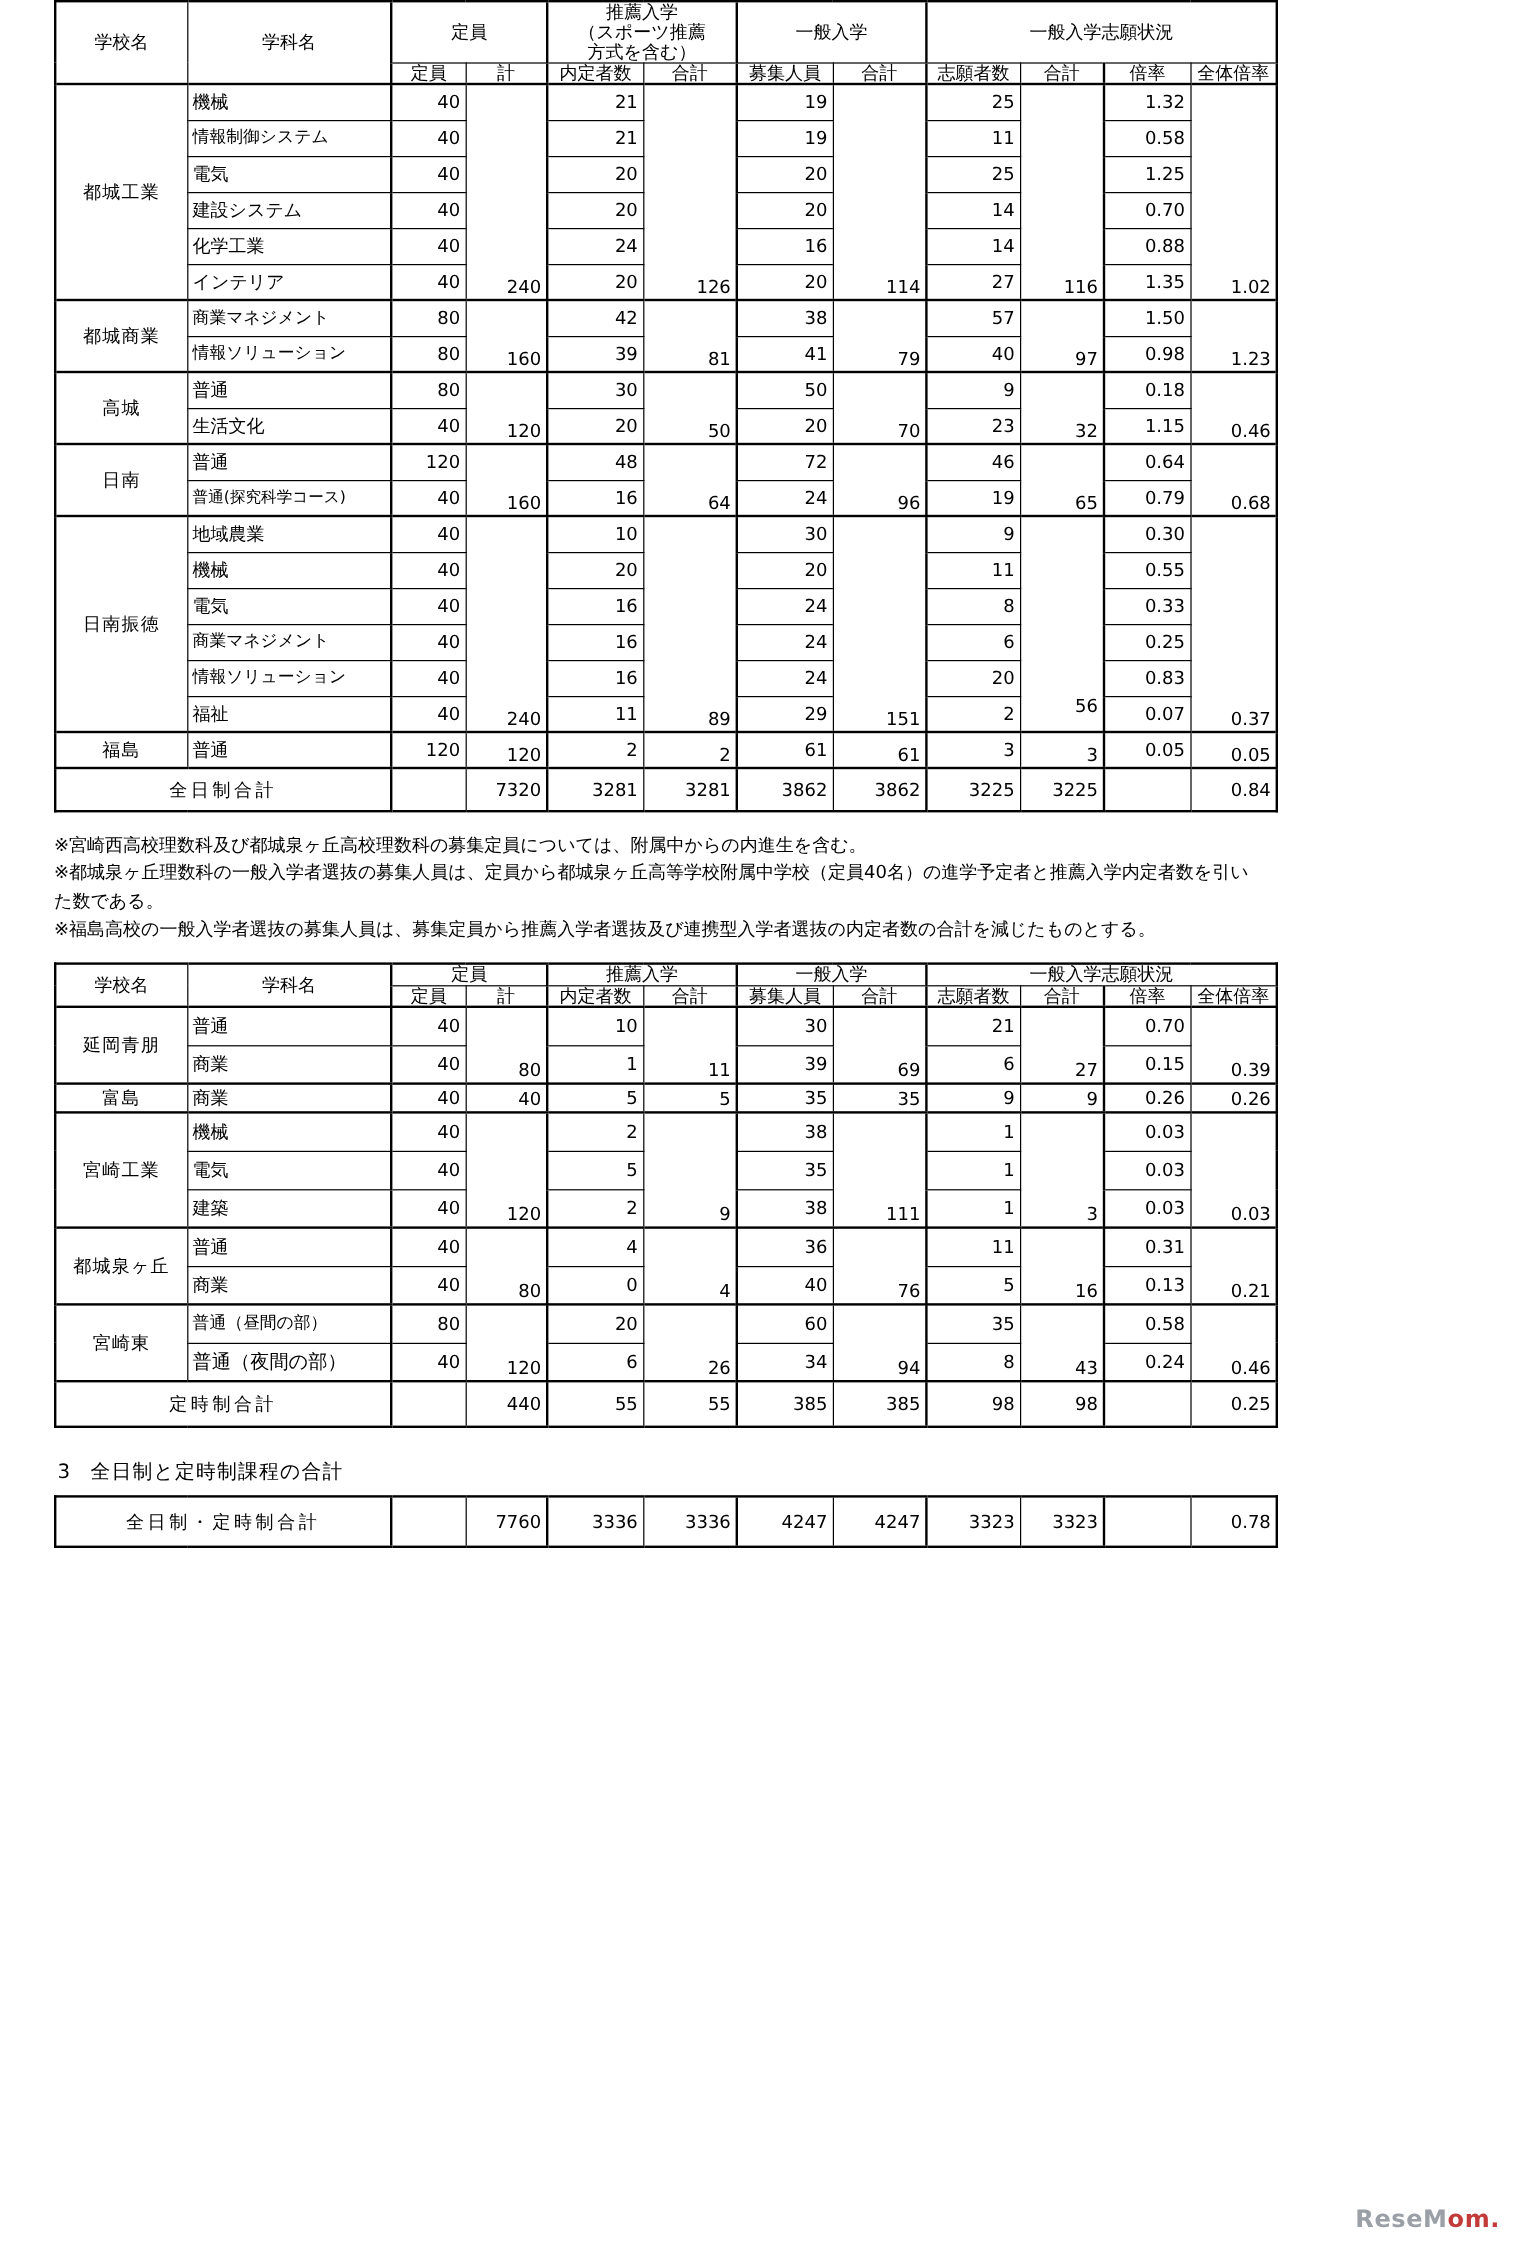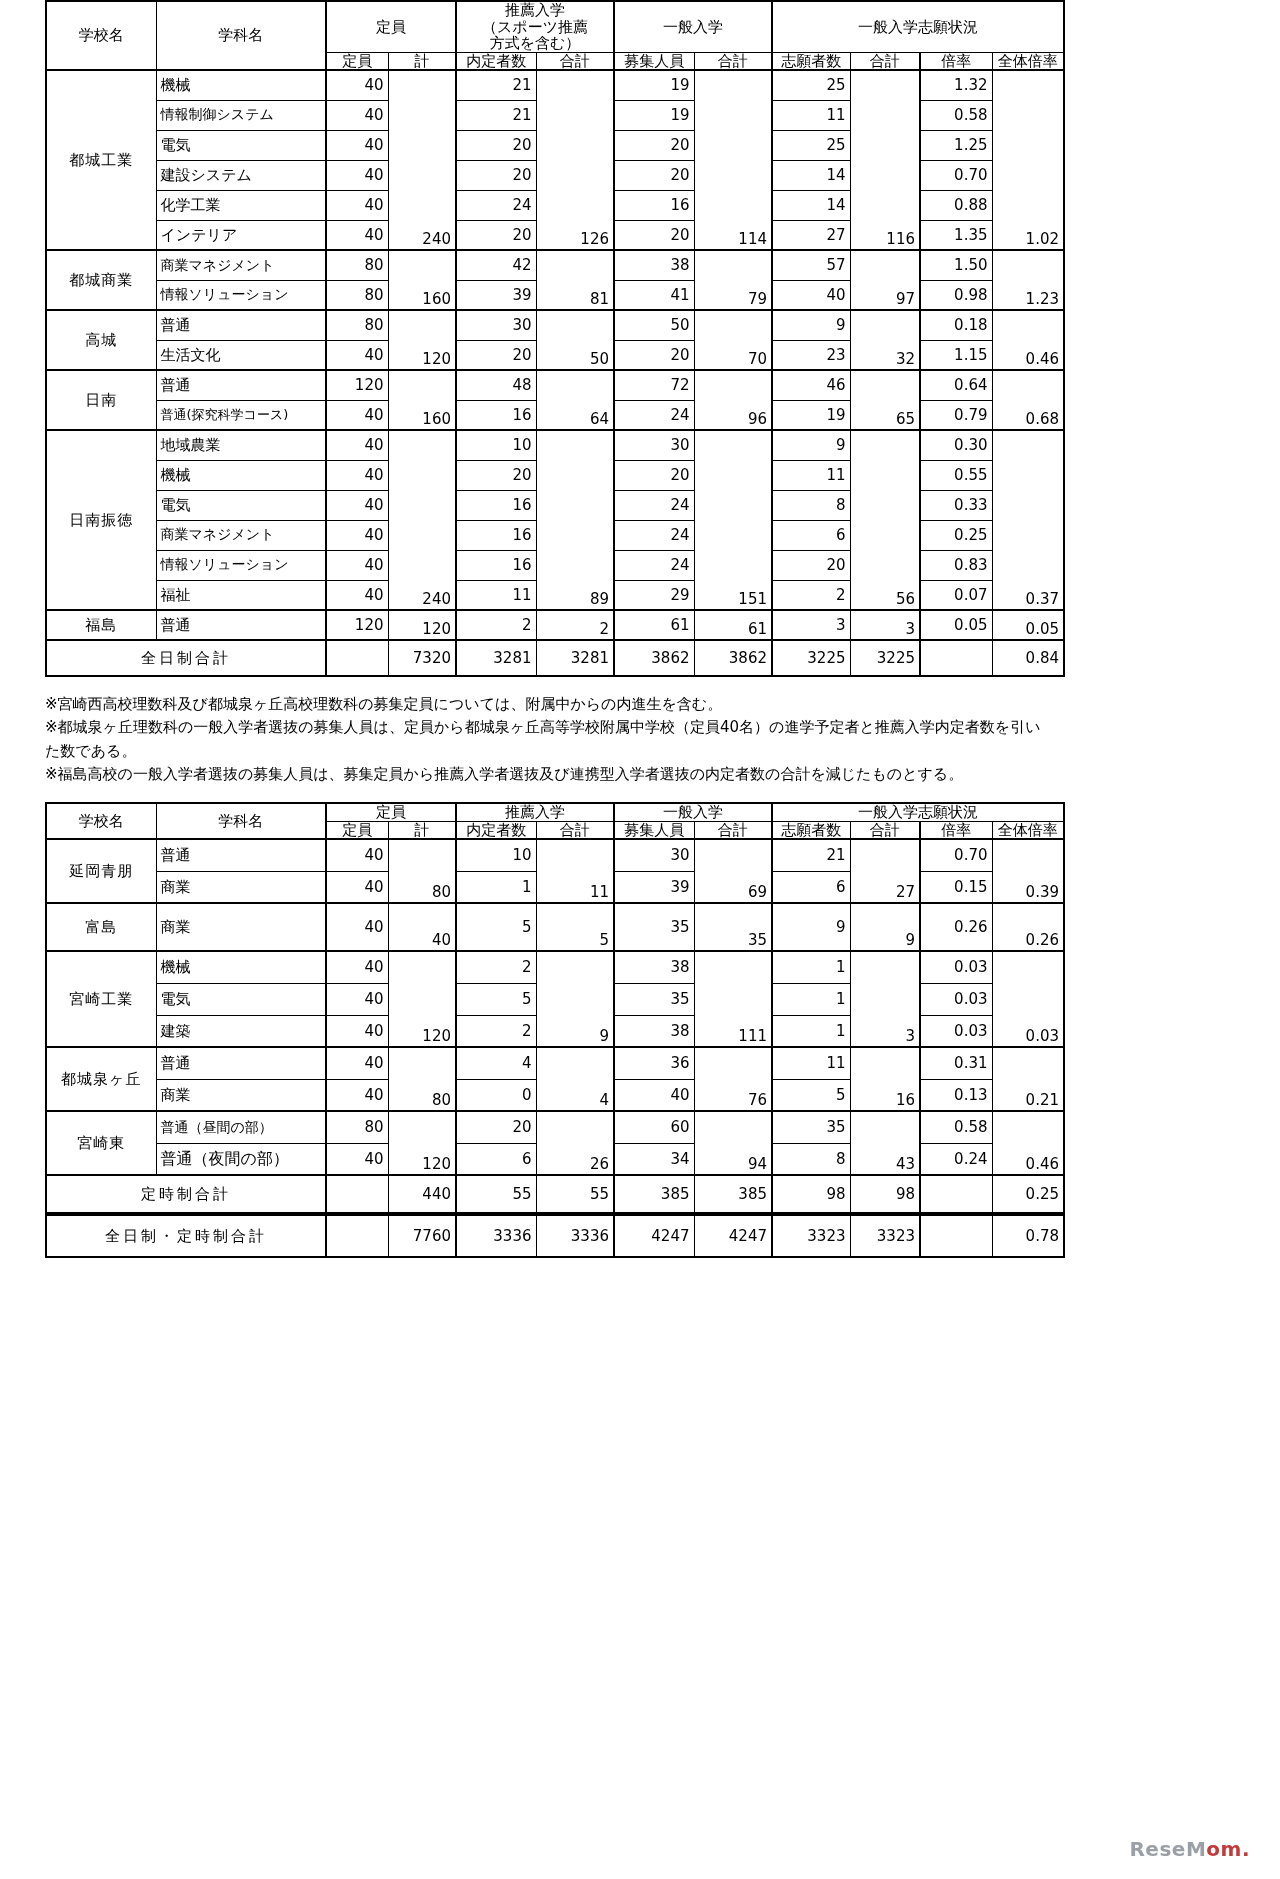--- a/index.html
+++ b/index.html
@@ -245,21 +245,21 @@
         <tr style="height:30px">
           <td class="schoolname tk-l tk-t" rowspan="6">日南振徳</td>
           <td class="dept tk-t">地域農業</td>
           <td class="num tk-l tk-t">40</td>
           <td class="num tk-t" rowspan="6" style="vertical-align:bottom;padding-bottom:2px">240</td>
           <td class="num tk-l tk-t">10</td>
           <td class="num tk-t" rowspan="6" style="vertical-align:bottom;padding-bottom:2px">89</td>
           <td class="num tk-l tk-t">30</td>
           <td class="num tk-t" rowspan="6" style="vertical-align:bottom;padding-bottom:2px">151</td>
           <td class="num tk-l tk-t">9</td>
-          <td class="num tk-t" rowspan="6" style="vertical-align:bottom;padding-bottom:2px">56</td>
+          <td class="num tk-t" rowspan="6" style="vertical-align:bottom;padding-bottom:13px">56</td>
           <td class="num tk-l tk-t">0.30</td>
           <td class="num tk-t tk-r" rowspan="6" style="vertical-align:bottom;padding-bottom:2px">0.37</td>
         </tr>
         <tr style="height:30px">
           <td class="dept">機械</td>
           <td class="num tk-l">40</td>
           <td class="num tk-l">20</td>
           <td class="num tk-l">20</td>
           <td class="num tk-l">11</td>
           <td class="num tk-l">0.55</td>
@@ -386,21 +386,21 @@
           <td class="num tk-t tk-r" rowspan="2" style="vertical-align:bottom;padding-bottom:2px">0.39</td>
         </tr>
         <tr style="height:32px">
           <td class="dept tk-b">商業</td>
           <td class="num tk-l tk-b">40</td>
           <td class="num tk-l tk-b">1</td>
           <td class="num tk-l tk-b">39</td>
           <td class="num tk-l tk-b">6</td>
           <td class="num tk-l tk-b">0.15</td>
         </tr>
-        <tr style="height:48px">
+        <tr style="height:24px">
           <td class="schoolname tk-l tk-t tk-b" rowspan="1">富島</td>
           <td class="dept tk-t tk-b">商業</td>
           <td class="num tk-l tk-t tk-b">40</td>
           <td class="num tk-t tk-b" rowspan="1" style="vertical-align:bottom;padding-bottom:2px">40</td>
           <td class="num tk-l tk-t tk-b">5</td>
           <td class="num tk-t tk-b" rowspan="1" style="vertical-align:bottom;padding-bottom:2px">5</td>
           <td class="num tk-l tk-t tk-b">35</td>
           <td class="num tk-t tk-b" rowspan="1" style="vertical-align:bottom;padding-bottom:2px">35</td>
           <td class="num tk-l tk-t tk-b">9</td>
           <td class="num tk-t tk-b" rowspan="1" style="vertical-align:bottom;padding-bottom:2px">9</td>
@@ -490,20 +490,23 @@
           <td class="num tk-l tk-t tk-b">385</td>
           <td class="num tk-t tk-b">385</td>
           <td class="num tk-l tk-t tk-b">98</td>
           <td class="num tk-t tk-b">98</td>
           <td class="num tk-l tk-t tk-b"></td>
           <td class="num tk-t tk-b tk-r">0.25</td>
         </tr>
       </tbody>
   </table>
 
+  <div class="sectitle">
+    <span class="no">3</span><span>全日制と定時制課程の合計</span>
+  </div>
 
   <table class="grid" id="t3">
     <colgroup>
       <col style="width:110px">
         <col style="width:170px">
       <col style="width:62px">
         <col style="width:68px">
       <col style="width:80px">
         <col style="width:78px">
       <col style="width:80px">

